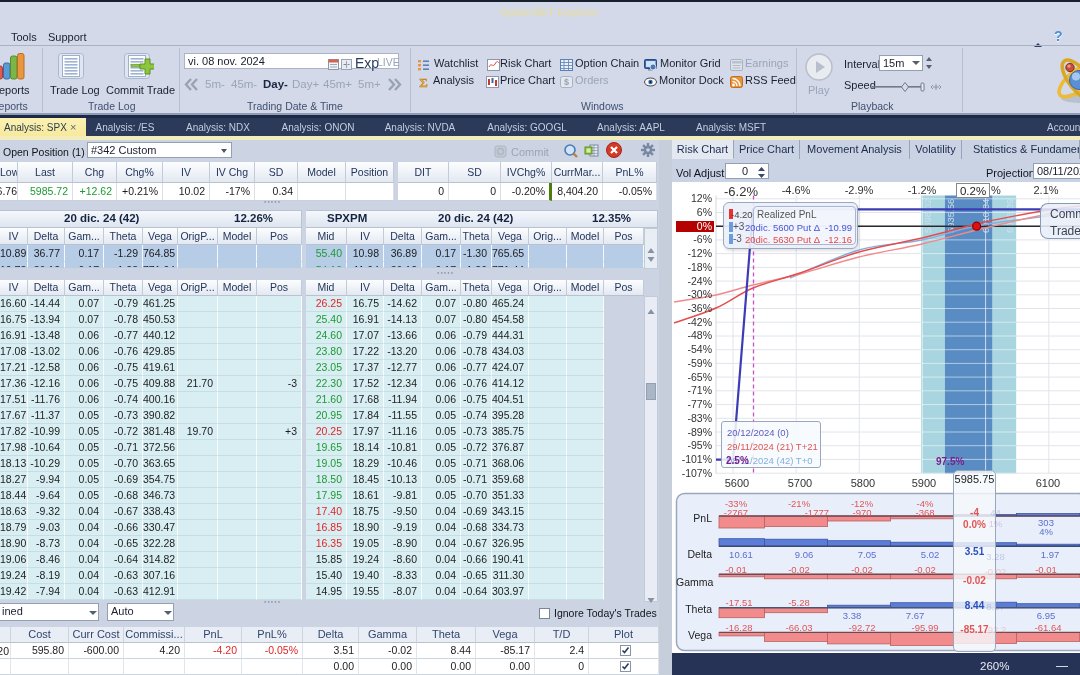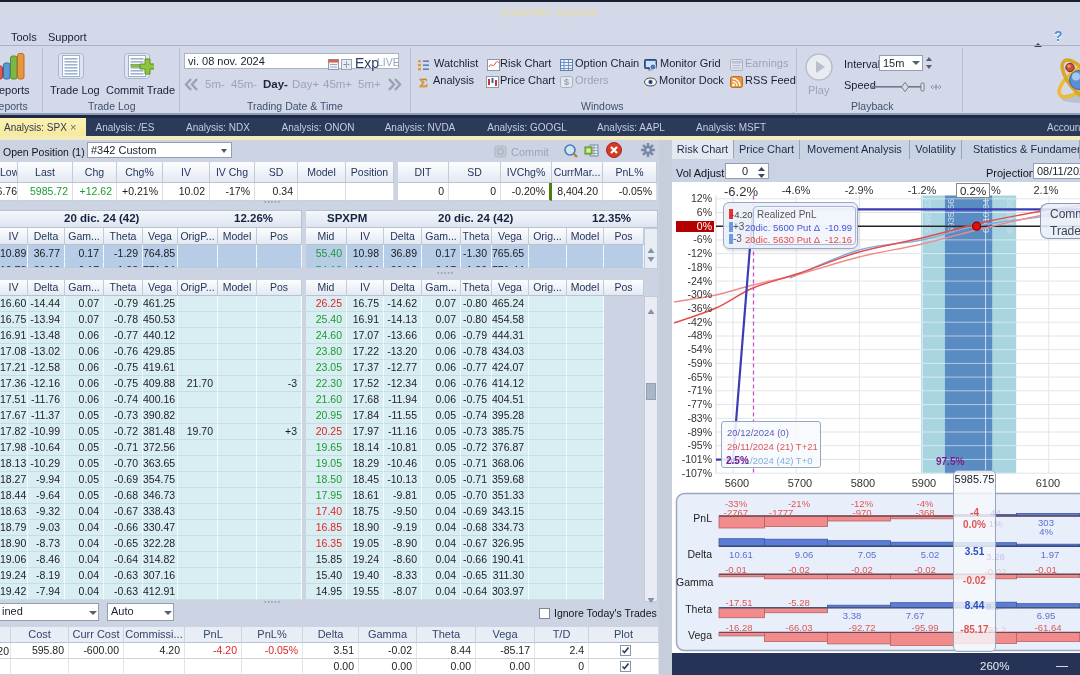--- a/index.html
+++ b/index.html
@@ -906,21 +906,21 @@
         <line x1="47" y1="142.4" x2="408" y2="142.4" stroke="#6b4a55" stroke-width="1.4"></line>
       </svg></div>
 <div class="t" style="left:676px;top:512px;width:36px;text-align:right;font-size:10.5px;color:#222">PnL</div>
 <div class="t" style="left:676px;top:548px;width:36px;text-align:right;font-size:10.5px;color:#222">Delta</div>
 <div class="t" style="left:676px;top:576px;width:36px;text-align:right;font-size:10.5px;color:#222">Gamma</div>
 <div class="t" style="left:676px;top:603px;width:36px;text-align:right;font-size:10.5px;color:#222">Theta</div>
 <div class="t" style="left:676px;top:629px;width:36px;text-align:right;font-size:10.5px;color:#222">Vega</div>
 <div class="t" style="left:706px;top:498px;width:60px;text-align:center;font-size:9.5px;color:#e05555">-33%</div>
 <div class="t" style="left:706px;top:507px;width:60px;text-align:center;font-size:9.5px;color:#e05555">-2767</div>
 <div class="t" style="left:769px;top:498px;width:60px;text-align:center;font-size:9.5px;color:#e05555">-21%</div>
-<div class="t" style="left:769px;top:507px;width:60px;text-align:left;font-size:9.5px;color:#e05555">-1777</div>
+<div class="t" style="left:769px;top:507px;width:60px;text-align:right;font-size:9.5px;color:#e05555">-1777</div>
 <div class="t" style="left:832px;top:498px;width:60px;text-align:center;font-size:9.5px;color:#e05555">-12%</div>
 <div class="t" style="left:832px;top:507px;width:60px;text-align:center;font-size:9.5px;color:#e05555">-970</div>
 <div class="t" style="left:895px;top:498px;width:60px;text-align:center;font-size:9.5px;color:#e05555">-4%</div>
 <div class="t" style="left:895px;top:507px;width:60px;text-align:center;font-size:9.5px;color:#e05555">-368</div>
 <div class="t" style="left:1016px;top:517px;width:60px;text-align:center;font-size:9.5px;color:#5b6fd0">303</div>
 <div class="t" style="left:1016px;top:526px;width:60px;text-align:center;font-size:9.5px;color:#5b6fd0">4%</div>
 <div class="t" style="left:711px;top:549px;width:60px;text-align:center;font-size:9.5px;color:#5b6fd0">10.61</div>
 <div class="t" style="left:774px;top:549px;width:60px;text-align:center;font-size:9.5px;color:#5b6fd0">9.06</div>
 <div class="t" style="left:837px;top:549px;width:60px;text-align:center;font-size:9.5px;color:#5b6fd0">7.05</div>
 <div class="t" style="left:900px;top:549px;width:60px;text-align:center;font-size:9.5px;color:#5b6fd0">5.02</div>

